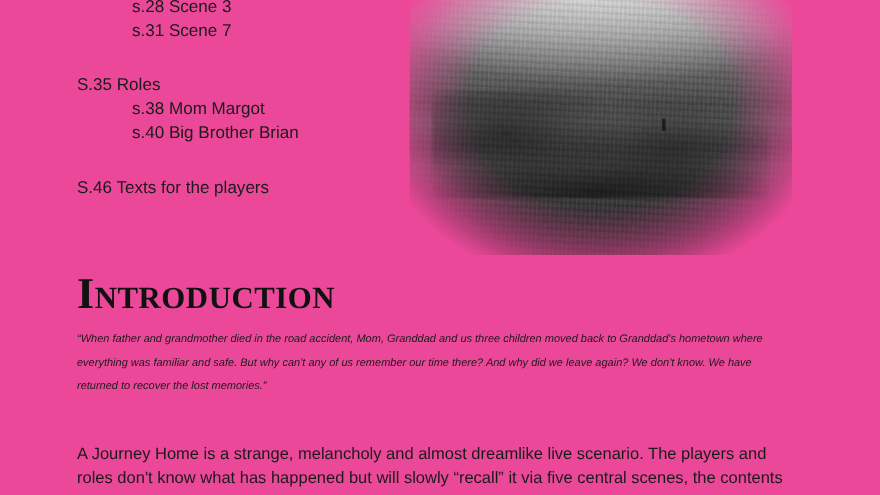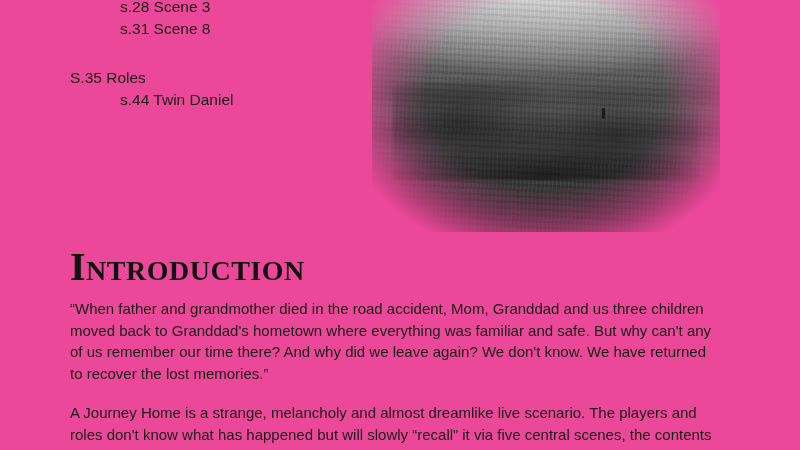--- a/index.html
+++ b/index.html
@@ -121,22 +121,23 @@
     font-variant: small-caps;
     text-transform: none;
   }
 
   
   .quote {
     position: absolute;
     left: 70px;
     top: 298px;
     width: 646px;
-    font-size: 15px;
+    font-size: 10px;
     line-height: 21.5px;
+    font-style: italic;
     color: #1a1a1a;
   }
 
   
   .body-par {
     position: absolute;
     left: 70px;
     top: 402px;
     width: 650px;
     font-size: 15px;
@@ -144,23 +145,25 @@
     color: #1a1a1a;
   }
 </style>
 </head>
 <body>
 
 <div class="page">
 
   <div class="toc">
     <div class="toc-line lvl2">s.28 Scene 3</div>
-    <div class="toc-line lvl2">s.31 Scene 8</div>
+    <div class="toc-line lvl2">s.31 Scene 7</div>
     <div class="toc-line lvl1">S.35 Roles</div>
-    <div class="toc-line lvl2">s.44 Twin Daniel</div>
+    <div class="toc-line lvl2">s.38 Mom Margot</div>
+    <div class="toc-line lvl2">s.40 Big Brother Brian</div>
+    <div class="toc-line lvl1">S.46 Texts for the players</div>
   </div>
 
   <div class="photo-wrap">
     <div class="photo"></div>
     <div class="photo-texture"></div>
     <div class="photo-ridge"></div>
     <div class="photo-figure"></div>
   </div>
 
   <div class="intro-heading">Introduction</div>

